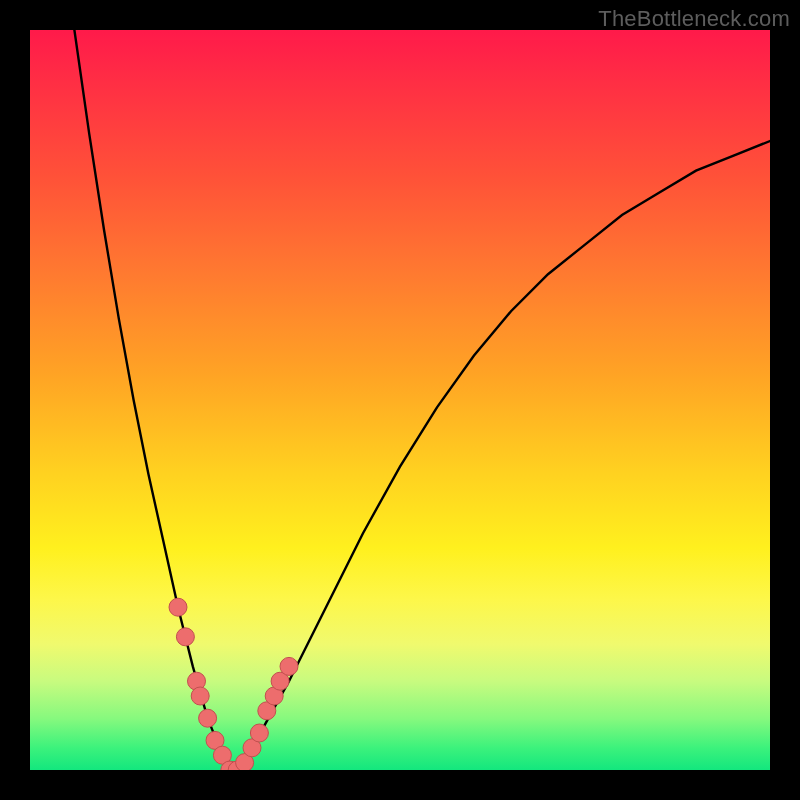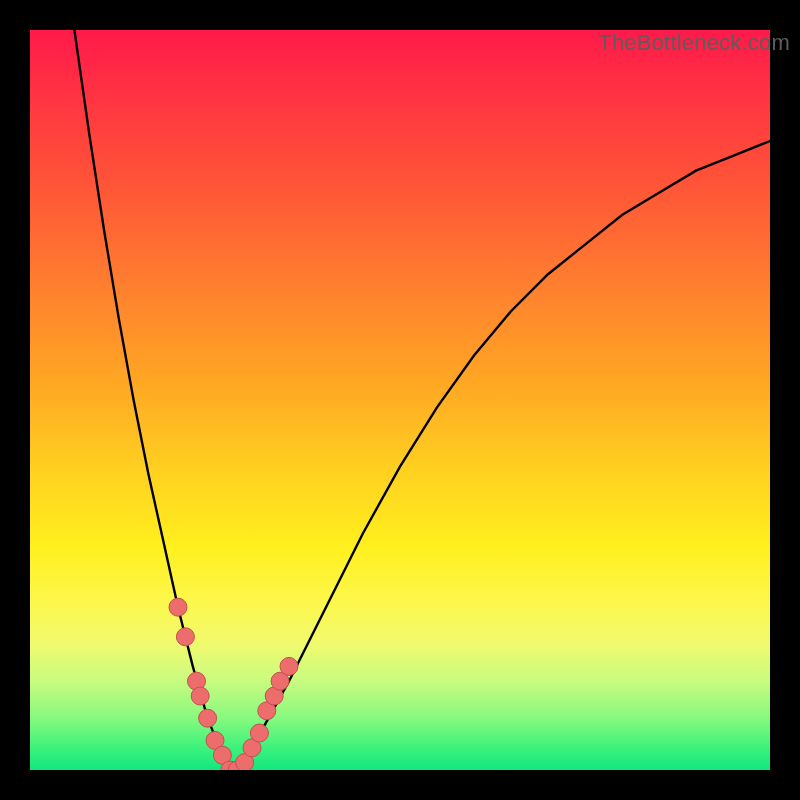--- a/index.html
+++ b/index.html
@@ -53,21 +53,20 @@
   }
   .watermark {
     position: absolute;
     top: 6px;
     right: 10px;
     color: #5d5d5d;
     font-size: 22px;
     font-weight: 500;
     letter-spacing: 0.2px;
     user-select: none;
-    margin-top: 24px;
   }
 </style>
 </head>
 <body>
 
 <div class="frame">
   <div class="plot-area">
     <div class="gradient-bg"></div>
     <svg class="curve" viewBox="0 0 740 740" preserveAspectRatio="none">
       <g>

